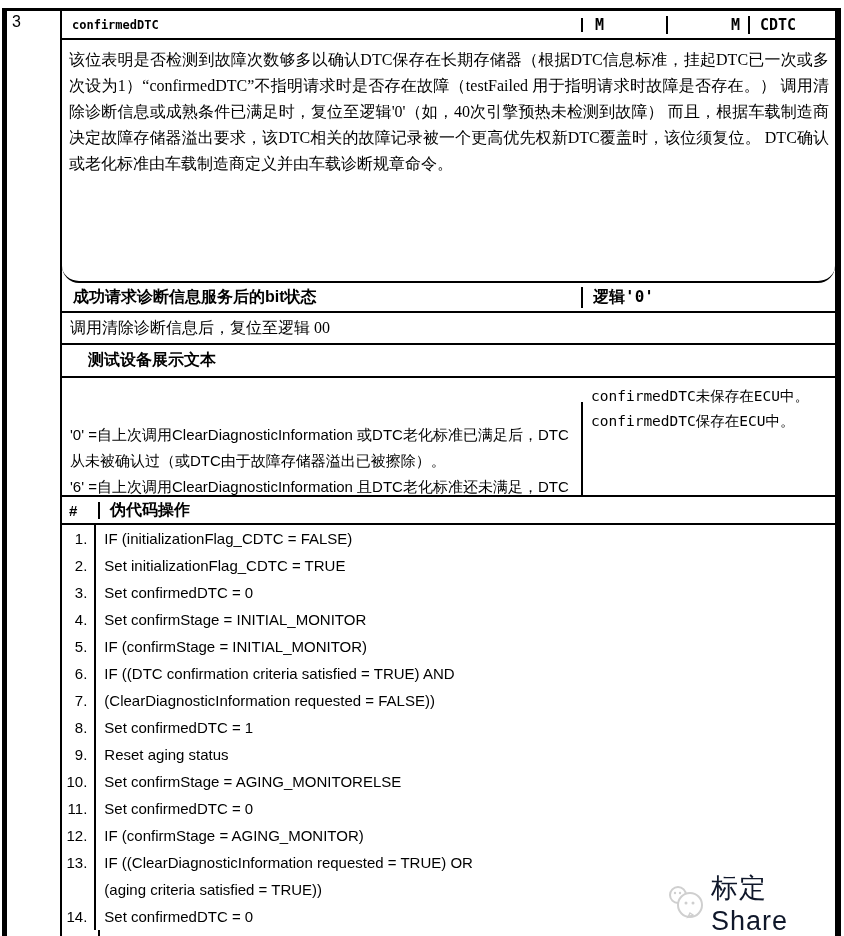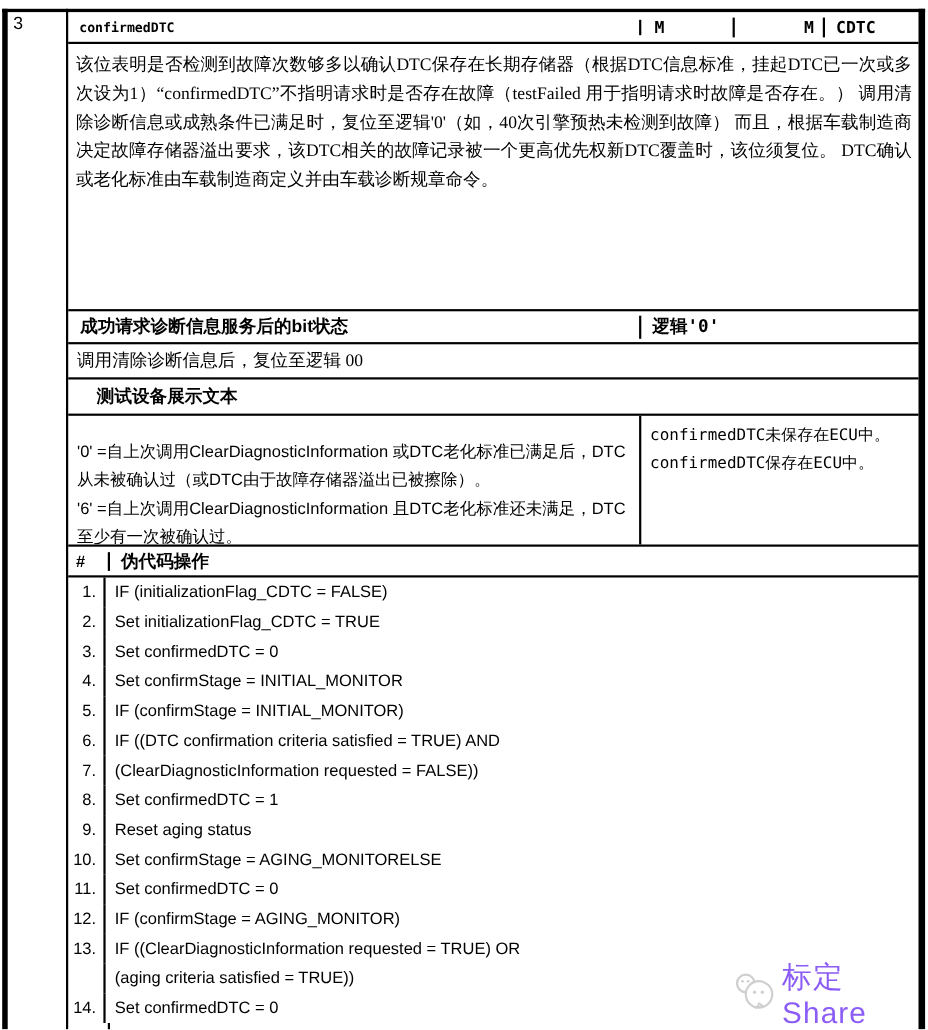--- a/index.html
+++ b/index.html
@@ -32,21 +32,21 @@
   .bold{font-weight:bold;}
 
   
   #r1{height:29px;align-items:center;}
   #r1 .c-name{width:521px;padding-left:10px;font-size:12px;}
   #r1 .c-m1{width:85px;padding-left:12px;font-size:15px;}
   #r1 .c-m2{width:82px;text-align:right;padding-right:8px;font-size:15px;}
   #r1 .c-cdtc{width:85px;padding-left:10px;font-size:15px;}
 
   
-  #r2{height:243px;}
+  #r2{height:243px;border-radius:17px;}
   #r2 .c-desc{
     width:773px;padding:7px 6px 0 7px;
     font-size:16px;line-height:26px;text-align:justify;
   }
 
   
   #r3{height:30px;align-items:center;}
   #r3 .c-l{width:521px;padding-left:11px;font-size:16px;}
   #r3 .c-r{width:252px;padding-left:10px;font-size:16px;}
 
@@ -54,42 +54,42 @@
   #r4{height:32px;align-items:center;}
   #r4 .c-full{width:773px;padding-left:8px;font-size:16px;}
 
   
   #r5{height:33px;align-items:center;}
   #r5 .c-l{width:521px;padding-left:8px;font-size:16px;}
   #r5 .c-r{width:252px;padding-left:10px;font-size:16px;margin-left:16px;}
 
   
   #r6{height:119px;}
-  #r6 .c-l{width:521px;padding:20px 8px 0 8px;font-size:15px;line-height:26px;}
+  #r6 .c-l{width:521px;padding:20px 8px 0 8px;font-size:15px;line-height:26px;margin-top:24px;}
   #r6 .c-r{width:252px;padding:6px 4px 0 8px;font-size:14.5px;line-height:25px;}
 
   
   #r7{height:28px;align-items:center;}
   #r7 .c-hash{width:38px;padding-left:7px;font-size:15px;}
   #r7 .c-title{width:735px;padding-left:10px;font-size:16px;}
 
   
   .prow{display:flex;width:773px;height:27px;align-items:center;}
   .pnum{width:38px;height:27px;border-right:2px solid #000;
         text-align:right;padding-right:7px;font-size:15px;
         display:flex;align-items:center;justify-content:flex-end;}
   .ptext{width:844px;padding-left:8px;font-size:15px;}
   .pfill{height:14px;}
   .pfill .pnum{height:14px;}
 
   
   #watermark{
     position:absolute;left:666px;top:870px;
     display:flex;align-items:center;gap:5px;
-    color:#8b5cf6;
+    color:#0f172a;
   }
   #watermark .wm-text{
     font-size:27px;letter-spacing:1px;
     font-family:"Liberation Sans",sans-serif;
   }
 </style>
 </head>
 <body>
 
 <div id="frame">

